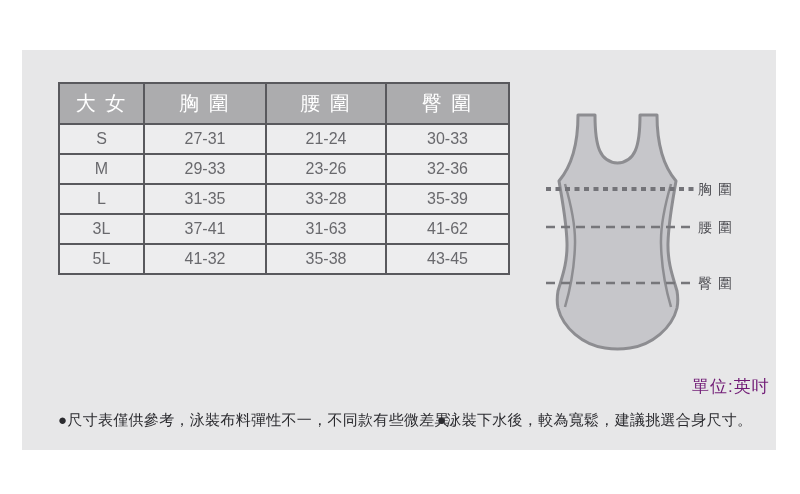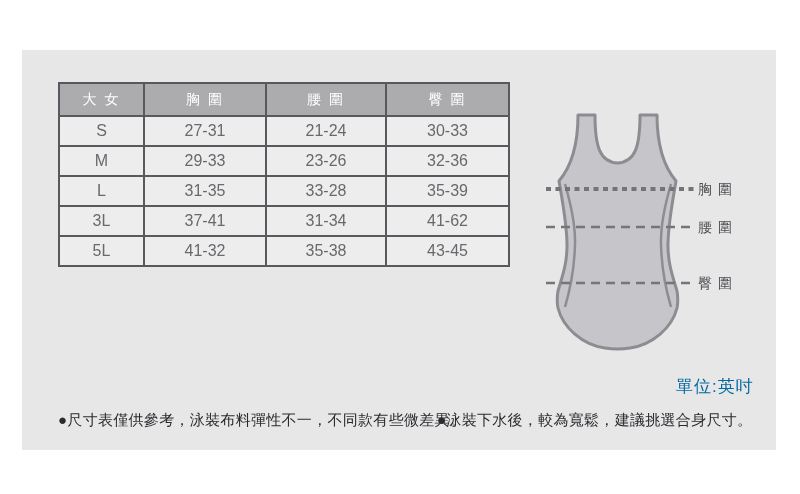--- a/index.html
+++ b/index.html
@@ -22,24 +22,24 @@
   }
   table.size-table {
     position: absolute;
     left: 36px;
     top: 32px;
     width: 450px;
     border-collapse: collapse;
     table-layout: fixed;
   }
   table.size-table th {
-    height: 33px;
+    height: 41px;
     background: var(--header-bg, #acacae);
     color: var(--header-text, #ffffff);
-    font-size: 14px;
+    font-size: 20px;
     font-weight: normal;
     text-align: center;
     border: 2px solid var(--table-border, #59595d);
     letter-spacing: 2px;
   }
   table.size-table td {
     height: 30px;
     background: var(--row-bg, #ededee);
     color: var(--row-text, #69696d);
     font-size: 16px;
@@ -58,24 +58,24 @@
     font-size: 14px;
     color: #4f4f54;
     letter-spacing: 1px;
     white-space: nowrap;
   }
   .measure-label.chest { left: 676px; top: 131px; }
   .measure-label.waist { left: 676px; top: 169px; }
   .measure-label.hip   { left: 676px; top: 225px; }
   .unit-label {
     position: absolute;
-    left: 654px;
+    left: 670px;
     top: 325px;
     font-size: 17px;
-    color: #0369a1;
+    color: #701a75;
     letter-spacing: 1px;
     white-space: nowrap;
   }
   .note {
     position: absolute;
     top: 361px;
     font-size: 15px;
     color: var(--note-text, #2b2b2f);
     letter-spacing: 0.3px;
     white-space: nowrap;
@@ -119,21 +119,21 @@
           </tr>
           <tr>
             <td>L</td>
             <td>31-35</td>
             <td>33-28</td>
             <td>35-39</td>
           </tr>
           <tr>
             <td>3L</td>
             <td>37-41</td>
-            <td>31-34</td>
+            <td>31-63</td>
             <td>41-62</td>
           </tr>
           <tr>
             <td>5L</td>
             <td>41-32</td>
             <td>35-38</td>
             <td>43-45</td>
           </tr>
         </tbody>
     </table>

